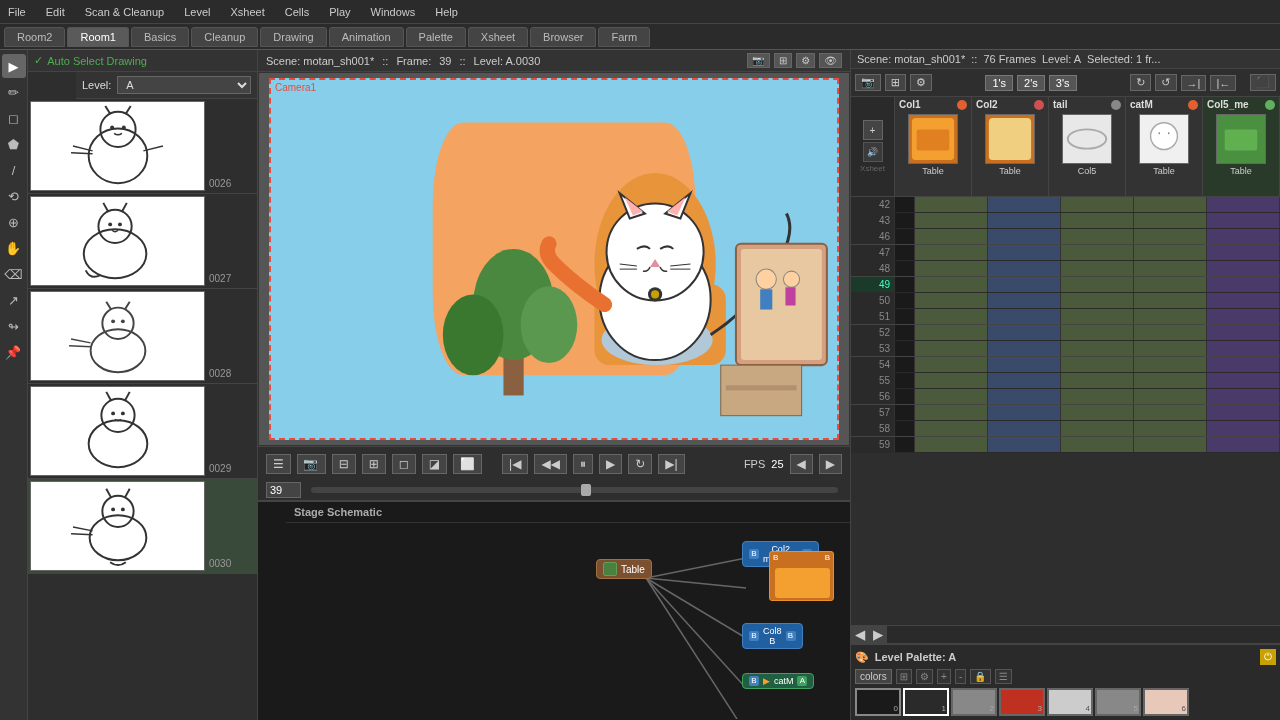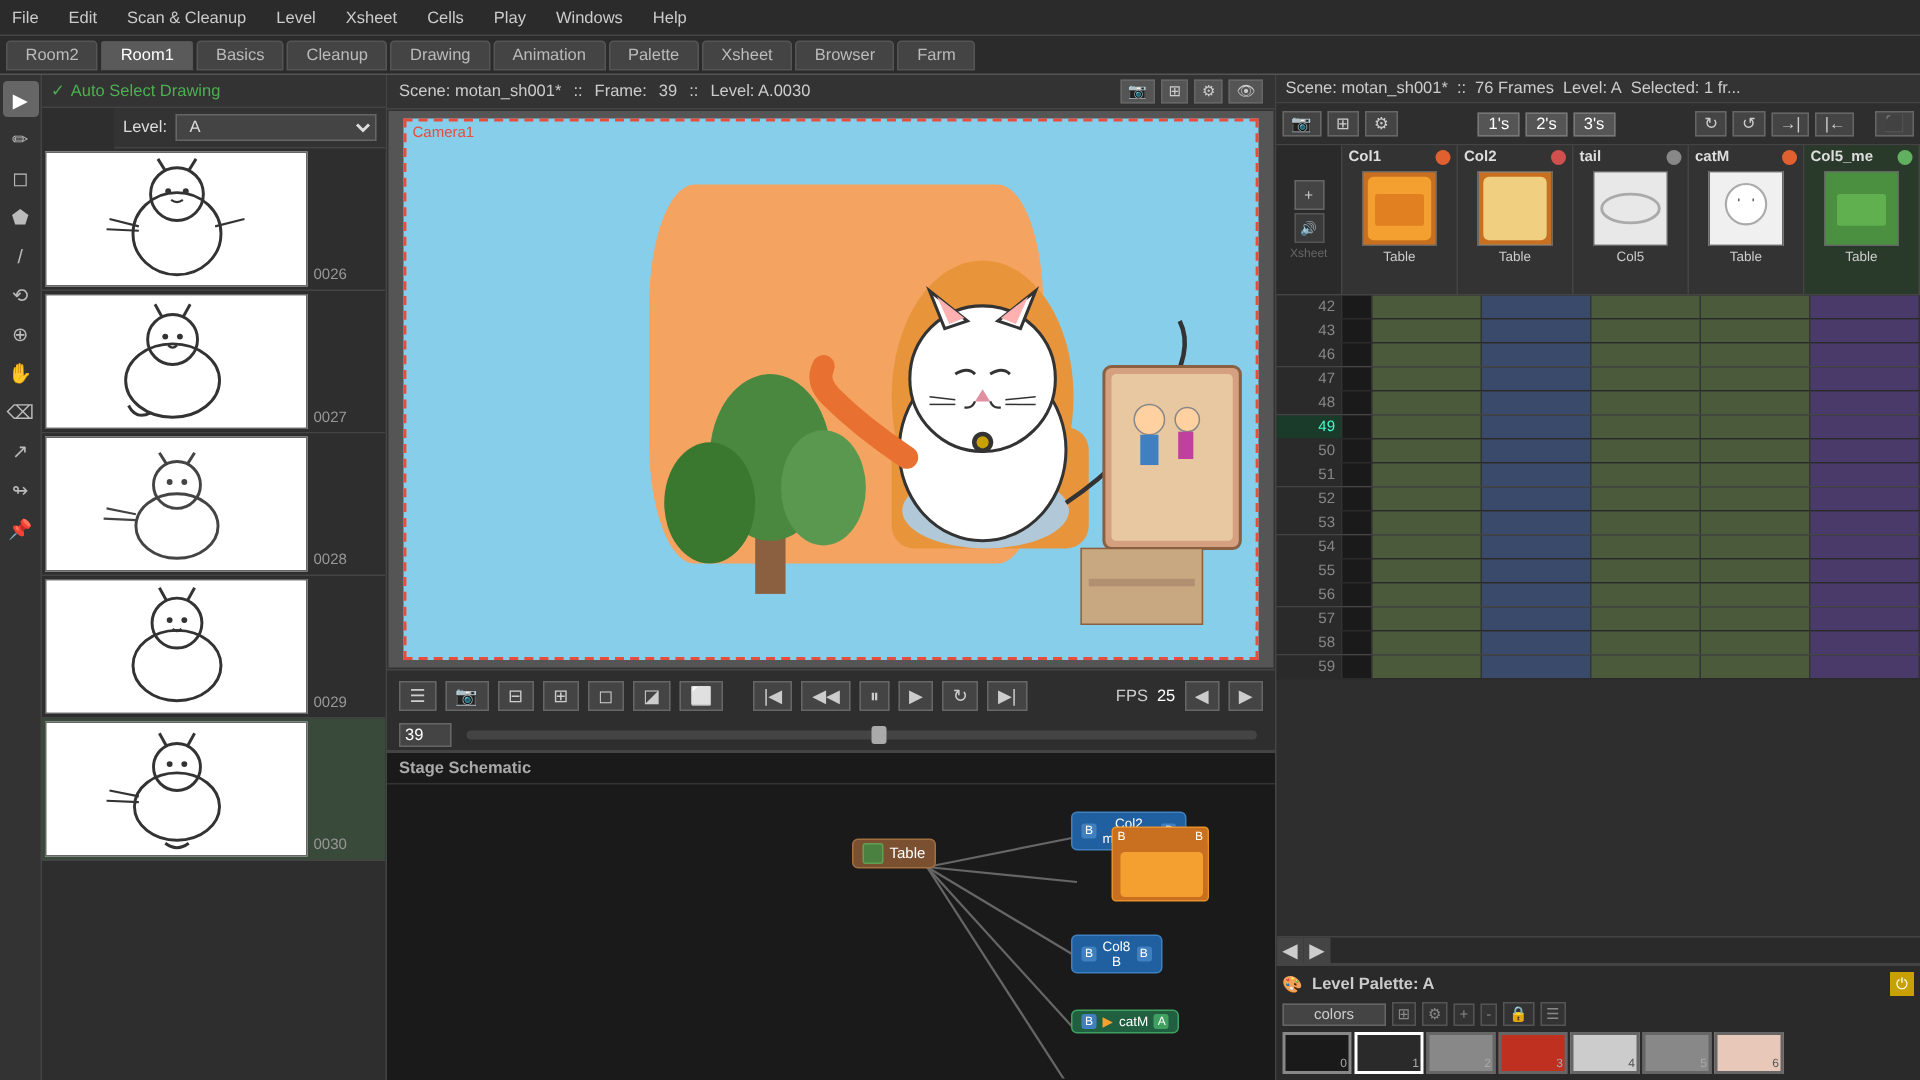--- a/index.html
+++ b/index.html
@@ -98,21 +98,21 @@
     
     #frame-row {
       background: #2e2e2e; padding: 2px 8px;
       display: flex; align-items: center; gap: 6px;
     }
     .frame-input { background: #444; border: 1px solid #666; color: #fff; width: 35px; padding: 1px 3px; font-size: 11px; }
 
     
     #stage-schematic {
       height: 220px; background: #1a1a1a; border-top: 2px solid #444;
-      position: relative; overflow: hidden;
+      position: relative; overflow: hidden; padding-left: 28px;
     }
     #stage-title { padding: 4px 8px; color: #aaa; font-size: 11px; font-weight: bold; border-bottom: 1px solid #333; }
     #stage-canvas { width: 100%; height: calc(100% - 22px); position: relative; }
 
     
     #right-panel {
       width: 430px; background: #2e2e2e; border-left: 1px solid #444;
       display: flex; flex-direction: column;
     }
 
@@ -790,21 +790,21 @@
     </div>
 
     <div id="level-palette">
       <div id="palette-header">
         <span>🎨</span>
         <span id="palette-title">Level Palette: A</span>
         <span style="flex:1;"></span>
         <button style="background:#c8a000;border:none;color:#fff;width:16px;height:16px;cursor:pointer;font-size:10px;">⏻</button>
       </div>
       <div style="display:flex;align-items:center;gap:4px;margin-bottom:4px;">
-        <button style="background:#444;border:1px solid #666;color:#ccc;padding:1px 20px;font-size:10px;cursor:pointer;">colors</button>
+        <button style="background:#444;border:1px solid #666;color:#ccc;padding:1px 4px;font-size:10px;cursor:pointer;">colors</button>
         <button style="background:#333;border:1px solid #555;color:#888;padding:1px 3px;font-size:10px;cursor:pointer;">⊞</button>
         <button style="background:#333;border:1px solid #555;color:#888;padding:1px 3px;font-size:10px;cursor:pointer;">⚙</button>
         <button style="background:#333;border:1px solid #555;color:#888;padding:1px 3px;font-size:10px;cursor:pointer;">+</button>
         <button style="background:#333;border:1px solid #555;color:#888;padding:1px 3px;font-size:10px;cursor:pointer;">-</button>
         <button style="background:#333;border:1px solid #555;color:#888;padding:1px 3px;font-size:10px;cursor:pointer;">🔒</button>
         <button style="background:#333;border:1px solid #555;color:#888;padding:1px 3px;font-size:10px;cursor:pointer;">☰</button>
       </div>
       <div class="palette-colors">
         <div class="palette-color" style="background:#1a1a1a; border-color:#888; width:46px; height:28px; display:inline-flex; align-items:flex-end; justify-content:flex-end; padding:1px; font-size:8px; color:#aaa;">
           <span>0</span>

